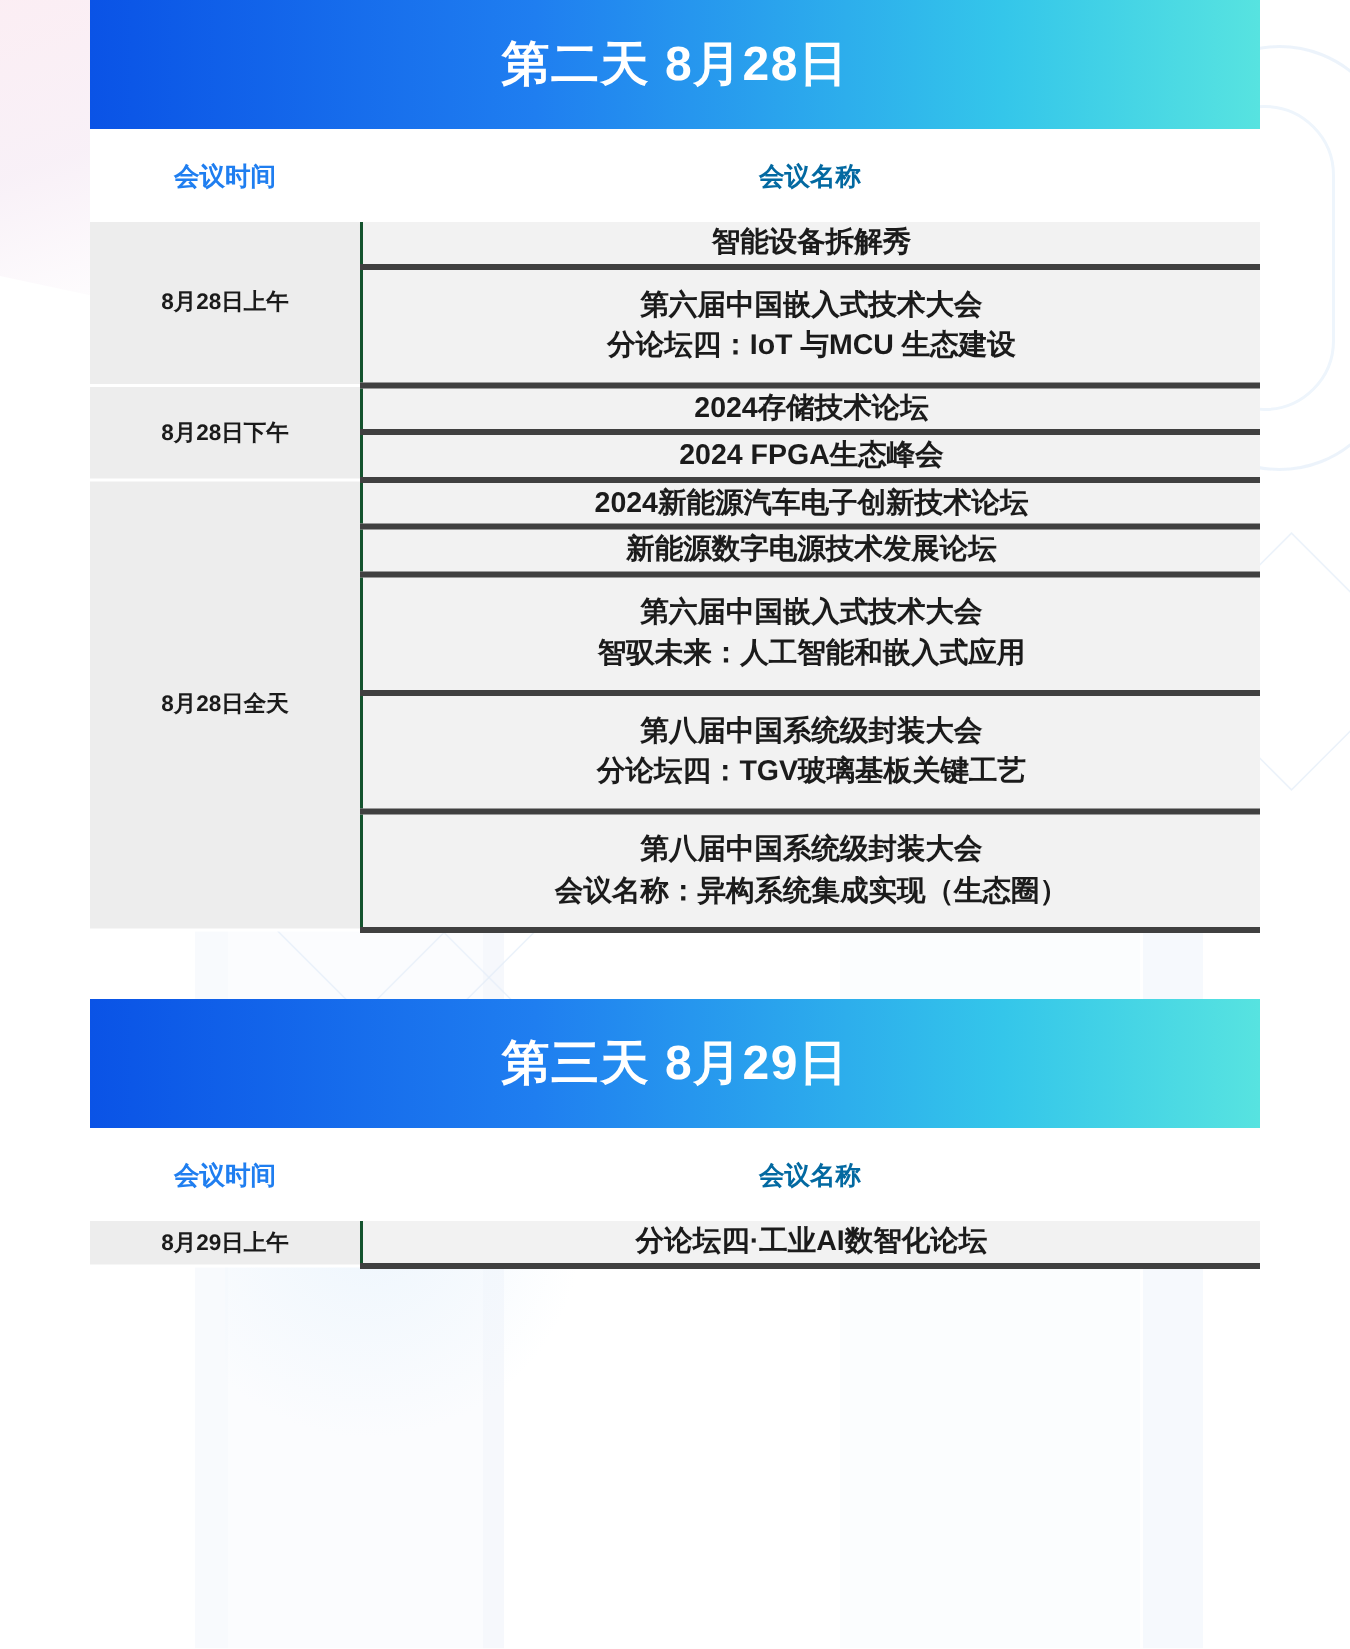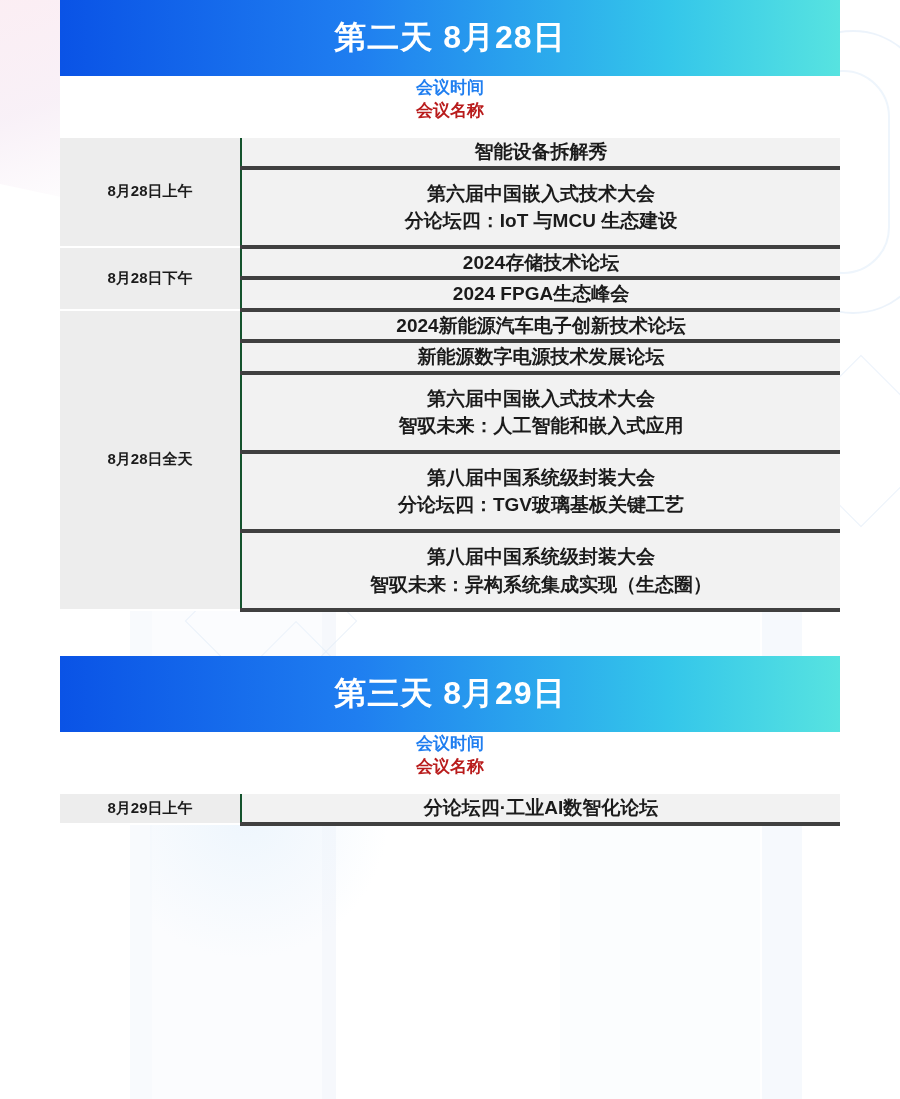--- a/index.html
+++ b/index.html
@@ -78,49 +78,48 @@
   .content {
     position: relative;
     z-index: 2;
     padding: 0 60px;
     box-sizing: border-box;
   }
 
   .day-block { margin-bottom: 0; }
 
   .day-header {
-    height: 76px;
+    height: 86px;
     display: flex;
     align-items: center;
     justify-content: center;
     background: linear-gradient(90deg, #0a53e6 0%, #1f7ef0 38%, #34c6ea 78%, #57e3e0 100%);
     color: #ffffff;
     font-size: 32px;
     font-weight: bold;
     letter-spacing: 1px;
   }
 
   .col-head {
     display: flex;
     align-items: center;
     height: 62px;
     background: #ffffff;
-    flex-direction: column;
   }
   .col-head .ch-time {
     width: 180px;
     text-align: center;
     color: #1f7ef0;
     font-size: 17px;
     font-weight: bold;
   }
   .col-head .ch-name {
     flex: 1;
     text-align: center;
-    color: #b91c1c;
+    color: #0369a1;
     font-size: 17px;
     font-weight: bold;
   }
 
   .sched-table {
     width: 100%;
     border-collapse: collapse;
     table-layout: fixed;
   }
   .sched-table td {
@@ -228,21 +227,21 @@
         </tr>
         <tr>
           <td class="sess-cell two-line">
             <span class="ln">第八届中国系统级封装大会</span>
             <span class="ln">分论坛四：TGV玻璃基板关键工艺</span>
           </td>
         </tr>
         <tr>
           <td class="sess-cell two-line">
             <span class="ln">第八届中国系统级封装大会</span>
-            <span class="ln">智驭未来：异构系统集成实现（生态圈）</span>
+            <span class="ln">会议名称：异构系统集成实现（生态圈）</span>
           </td>
         </tr>
       </tbody>
     </table>
   </section>
 
   <div class="gap"></div>
 
   <section class="day-block">
     <div class="day-header">第三天 8月29日</div>

